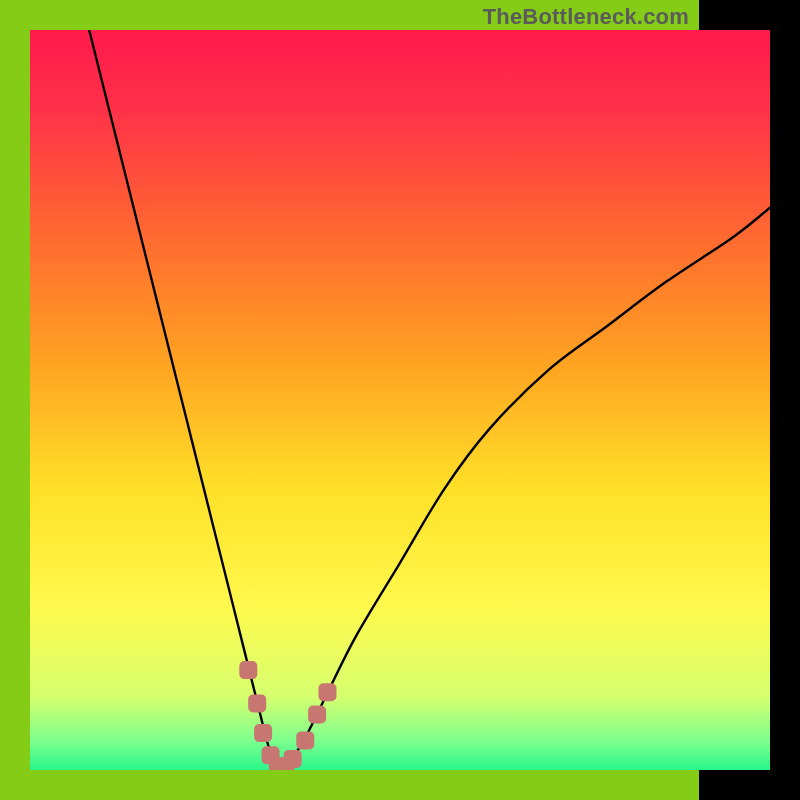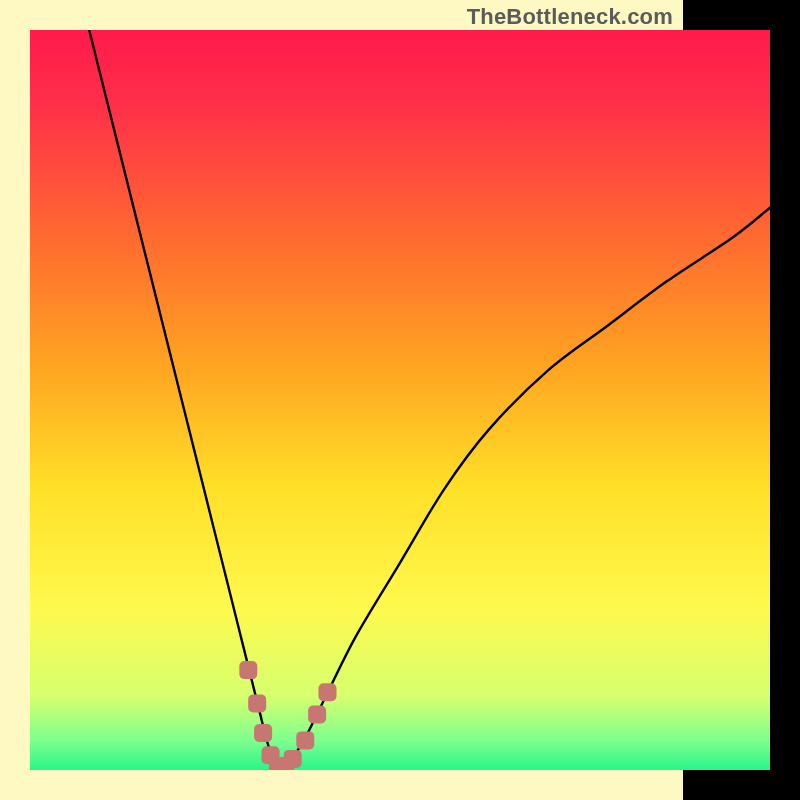--- a/index.html
+++ b/index.html
@@ -8,21 +8,22 @@
     width: 800px;
     height: 800px;
     background: #000;
     overflow: hidden;
     font-family: Arial, Helvetica, sans-serif;
   }
   .frame {
     position: relative;
     width: 683px;
     height: 800px;
-    background: #fef9c3;
+    background: #84cc16;
+    padding-left: 16px;
   }
   .watermark {
     position: absolute;
     top: 4px;
     right: 10px;
     color: #5b5b5b;
     font-size: 22px;
     font-weight: 600;
     letter-spacing: 0.2px;
     z-index: 10;

